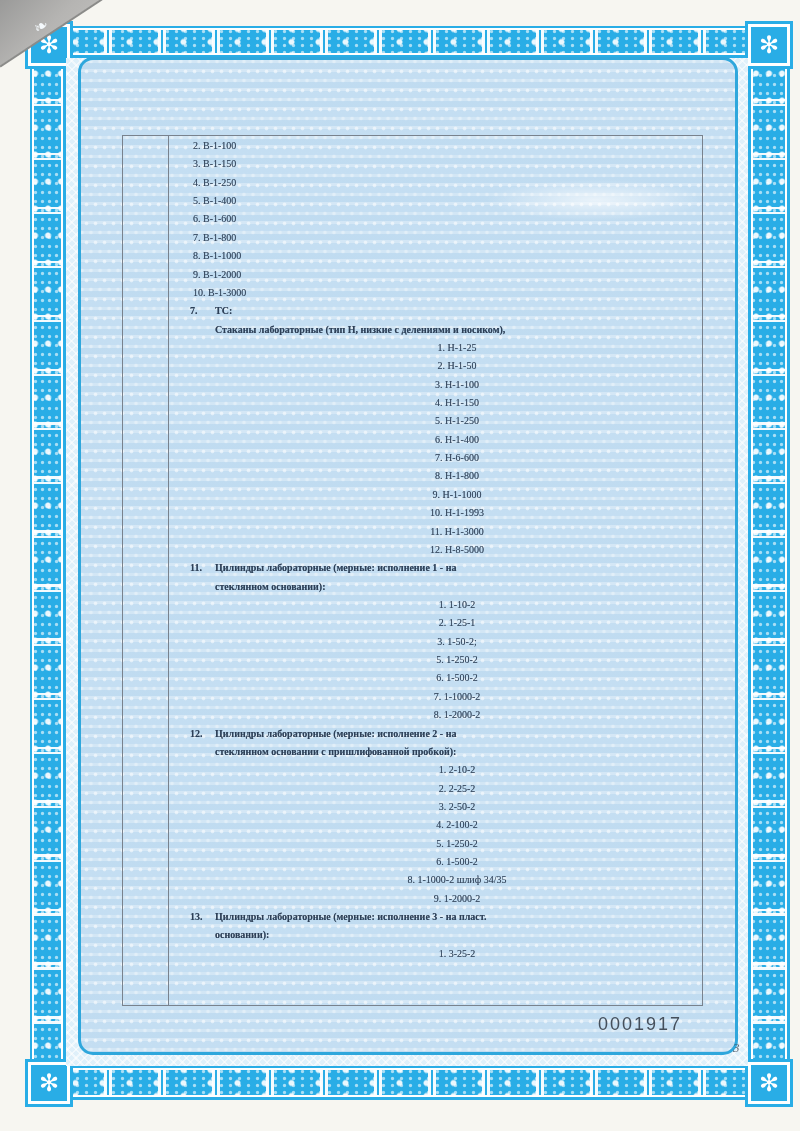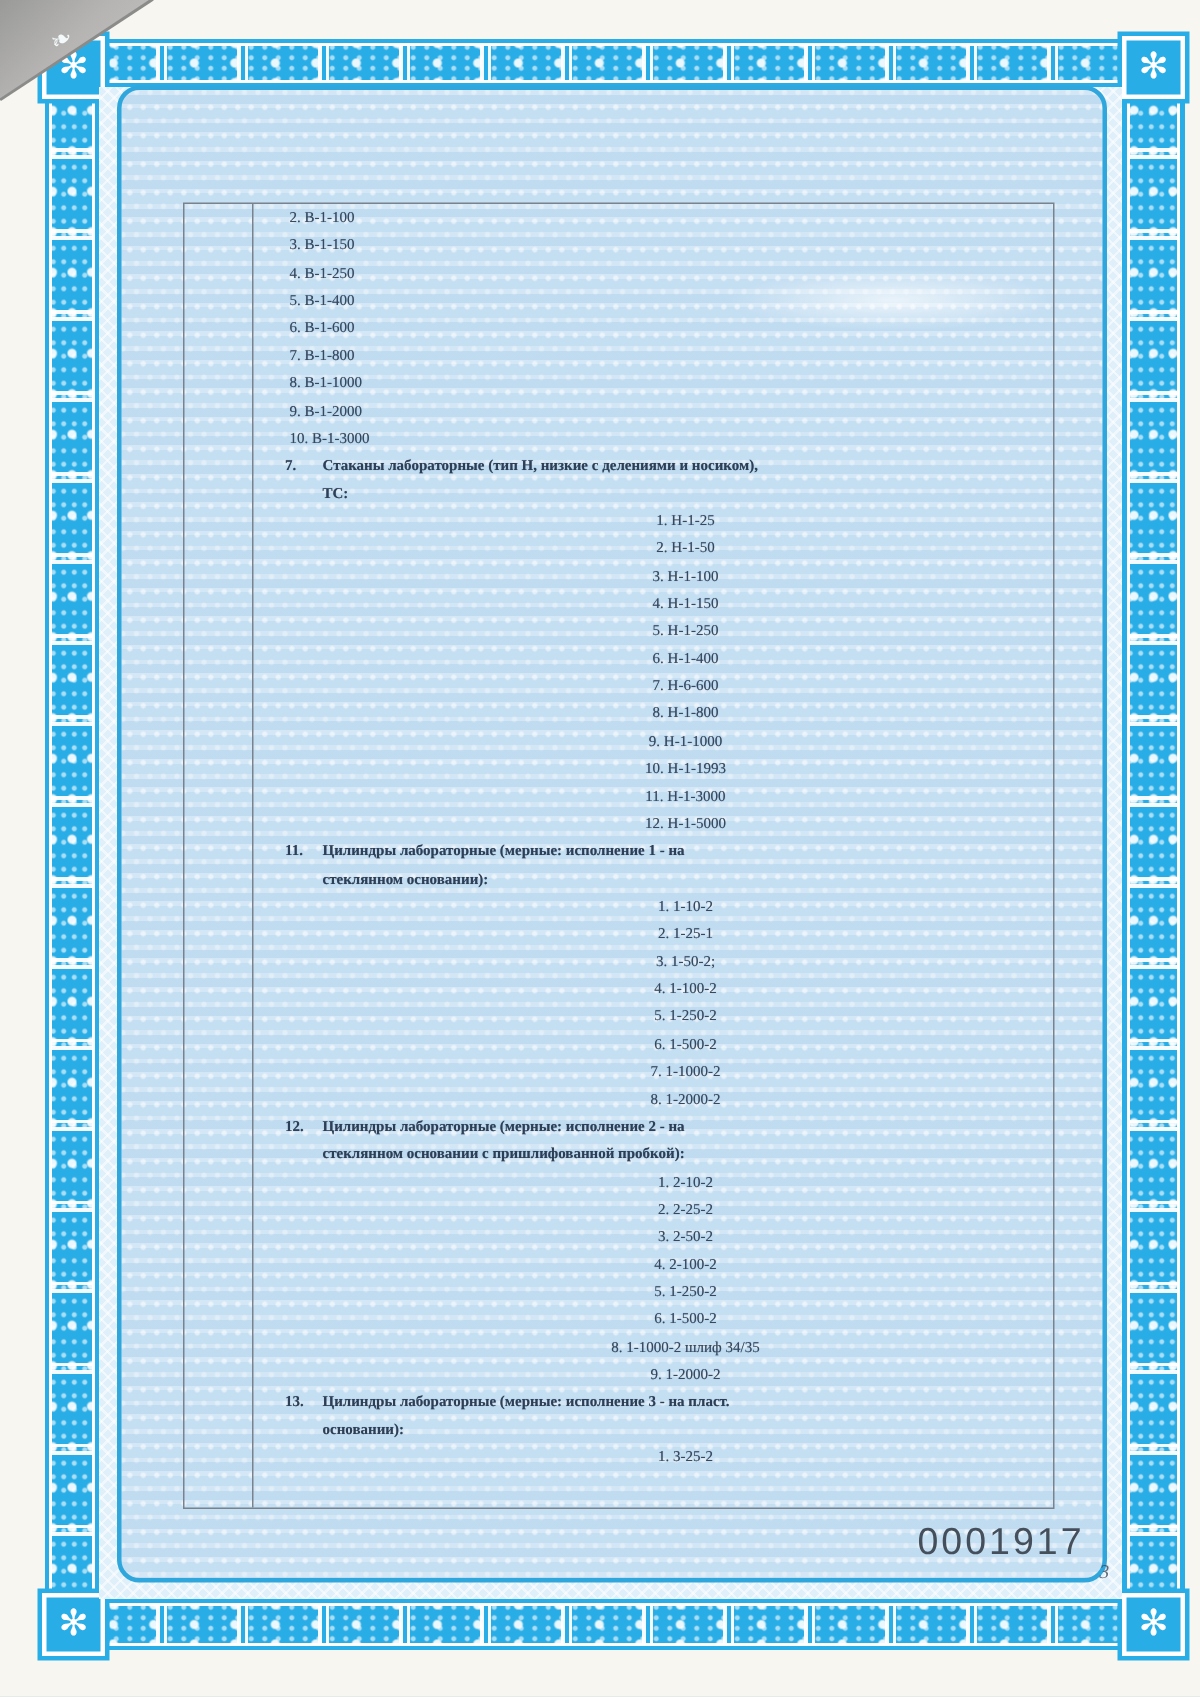--- a/index.html
+++ b/index.html
@@ -61,22 +61,22 @@
   
   .content{position:absolute;left:190px;top:137px;width:508px;
     font-size:10px;line-height:18.36px;color:#35485f;
     text-shadow:0 0 .5px rgba(53,72,95,.55);white-space:nowrap;}
   .section-header{display:flex;font-weight:bold;color:#2c3f57;}
   .section-number{flex:none;width:25px;}
   .section-title{flex:1;}
   .items-first{margin-left:3px;}
   .items-indented{margin-left:26px;text-align:center;}
   
-  .serial{position:absolute;left:598px;top:1014px;width:125px;text-align:right;
-    font-family:"Liberation Sans",sans-serif;font-size:25px;letter-spacing:2px;color:#454f5b;}
+  .serial{position:absolute;left:598px;top:1014px;width:125px;text-align:left;
+    font-family:"Liberation Sans",sans-serif;font-size:18px;letter-spacing:2px;color:#454f5b;}
   .corner-mark{position:absolute;left:733px;top:1040px;font-size:13px;font-style:italic;
     color:rgba(58,70,86,.78);}
   
   .fold{position:absolute;left:0;top:0;width:100px;height:66px;z-index:6;
     background:linear-gradient(135deg,#9a9a99 0%,#b5b4b2 45%,#c8c7c4 100%);
     clip-path:polygon(0 0,100% 0,0 100%);}
   .fold-edge{position:absolute;left:-10px;top:32px;width:122px;height:2px;background:#8b8b89;
     transform:rotate(-33.4deg);z-index:7;}
   .fold-ornament{position:absolute;left:34px;top:16px;z-index:8;color:#f4f9fc;font-size:17px;
     transform:rotate(-28deg);}
@@ -120,50 +120,49 @@
         <div class="item">5. В-1-400</div>
         <div class="item">6. В-1-600</div>
         <div class="item">7. В-1-800</div>
         <div class="item">8. В-1-1000</div>
         <div class="item">9. В-1-2000</div>
         <div class="item">10. В-1-3000</div>
       </div>
       <div class="section-header">
         <span class="section-number">7.</span>
         <div class="section-title">
+          <div>ТС:</div>
           <div>Стаканы лабораторные (тип Н, низкие с делениями и носиком),</div>
-          <div>ТС:</div>
         </div>
       </div>
       <div class="items-indented">
         <div class="item">1. Н-1-25</div>
         <div class="item">2. Н-1-50</div>
         <div class="item">3. Н-1-100</div>
         <div class="item">4. Н-1-150</div>
         <div class="item">5. Н-1-250</div>
         <div class="item">6. Н-1-400</div>
         <div class="item">7. Н-6-600</div>
         <div class="item">8. Н-1-800</div>
         <div class="item">9. Н-1-1000</div>
         <div class="item">10. Н-1-1993</div>
         <div class="item">11. Н-1-3000</div>
-        <div class="item">12. Н-1-5000</div>
+        <div class="item">12. Н-8-5000</div>
       </div>
       <div class="section-header">
         <span class="section-number">11.</span>
         <div class="section-title">
           <div>Цилиндры лабораторные (мерные: исполнение 1 - на</div>
           <div>стеклянном основании):</div>
         </div>
       </div>
       <div class="items-indented">
         <div class="item">1. 1-10-2</div>
         <div class="item">2. 1-25-1</div>
         <div class="item">3. 1-50-2;</div>
-        <div class="item">4. 1-100-2</div>
         <div class="item">5. 1-250-2</div>
         <div class="item">6. 1-500-2</div>
         <div class="item">7. 1-1000-2</div>
         <div class="item">8. 1-2000-2</div>
       </div>
       <div class="section-header">
         <span class="section-number">12.</span>
         <div class="section-title">
           <div>Цилиндры лабораторные (мерные: исполнение 2 - на</div>
           <div>стеклянном основании с пришлифованной пробкой):</div>

